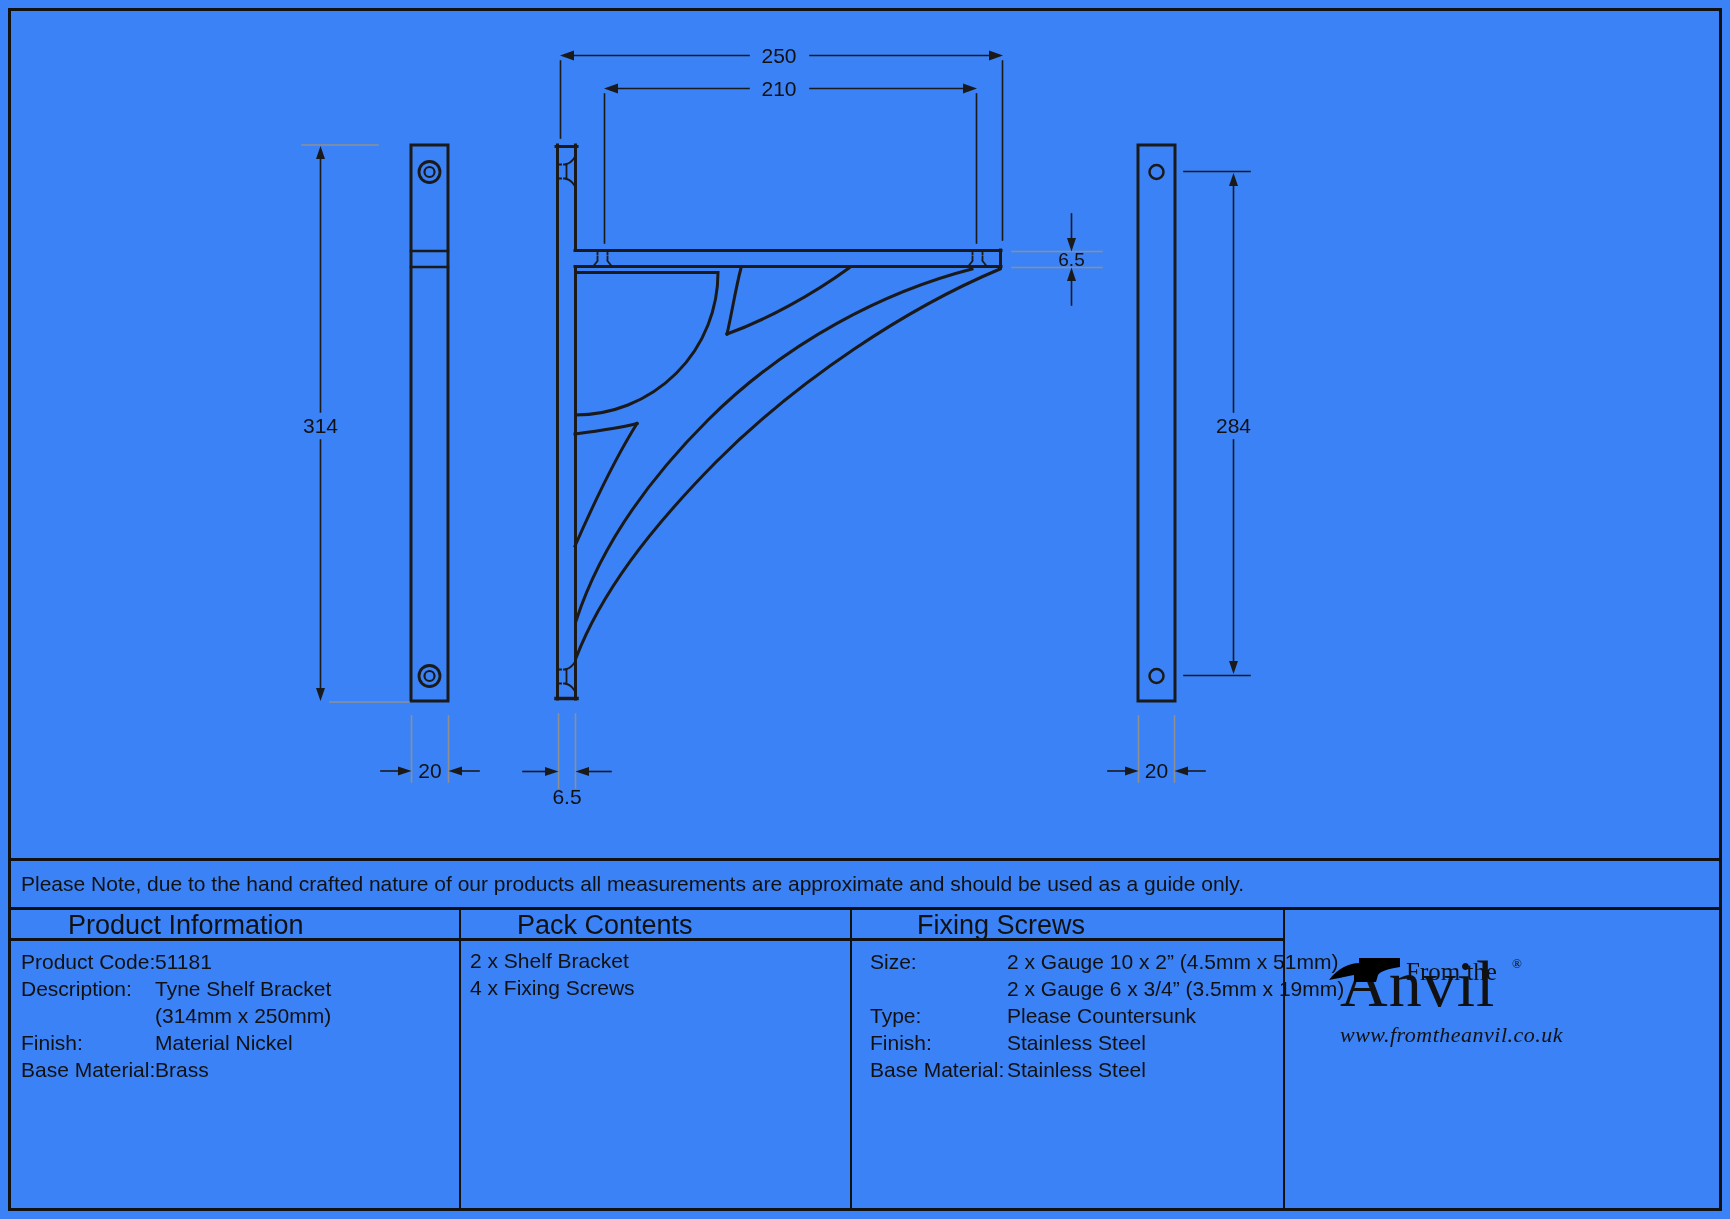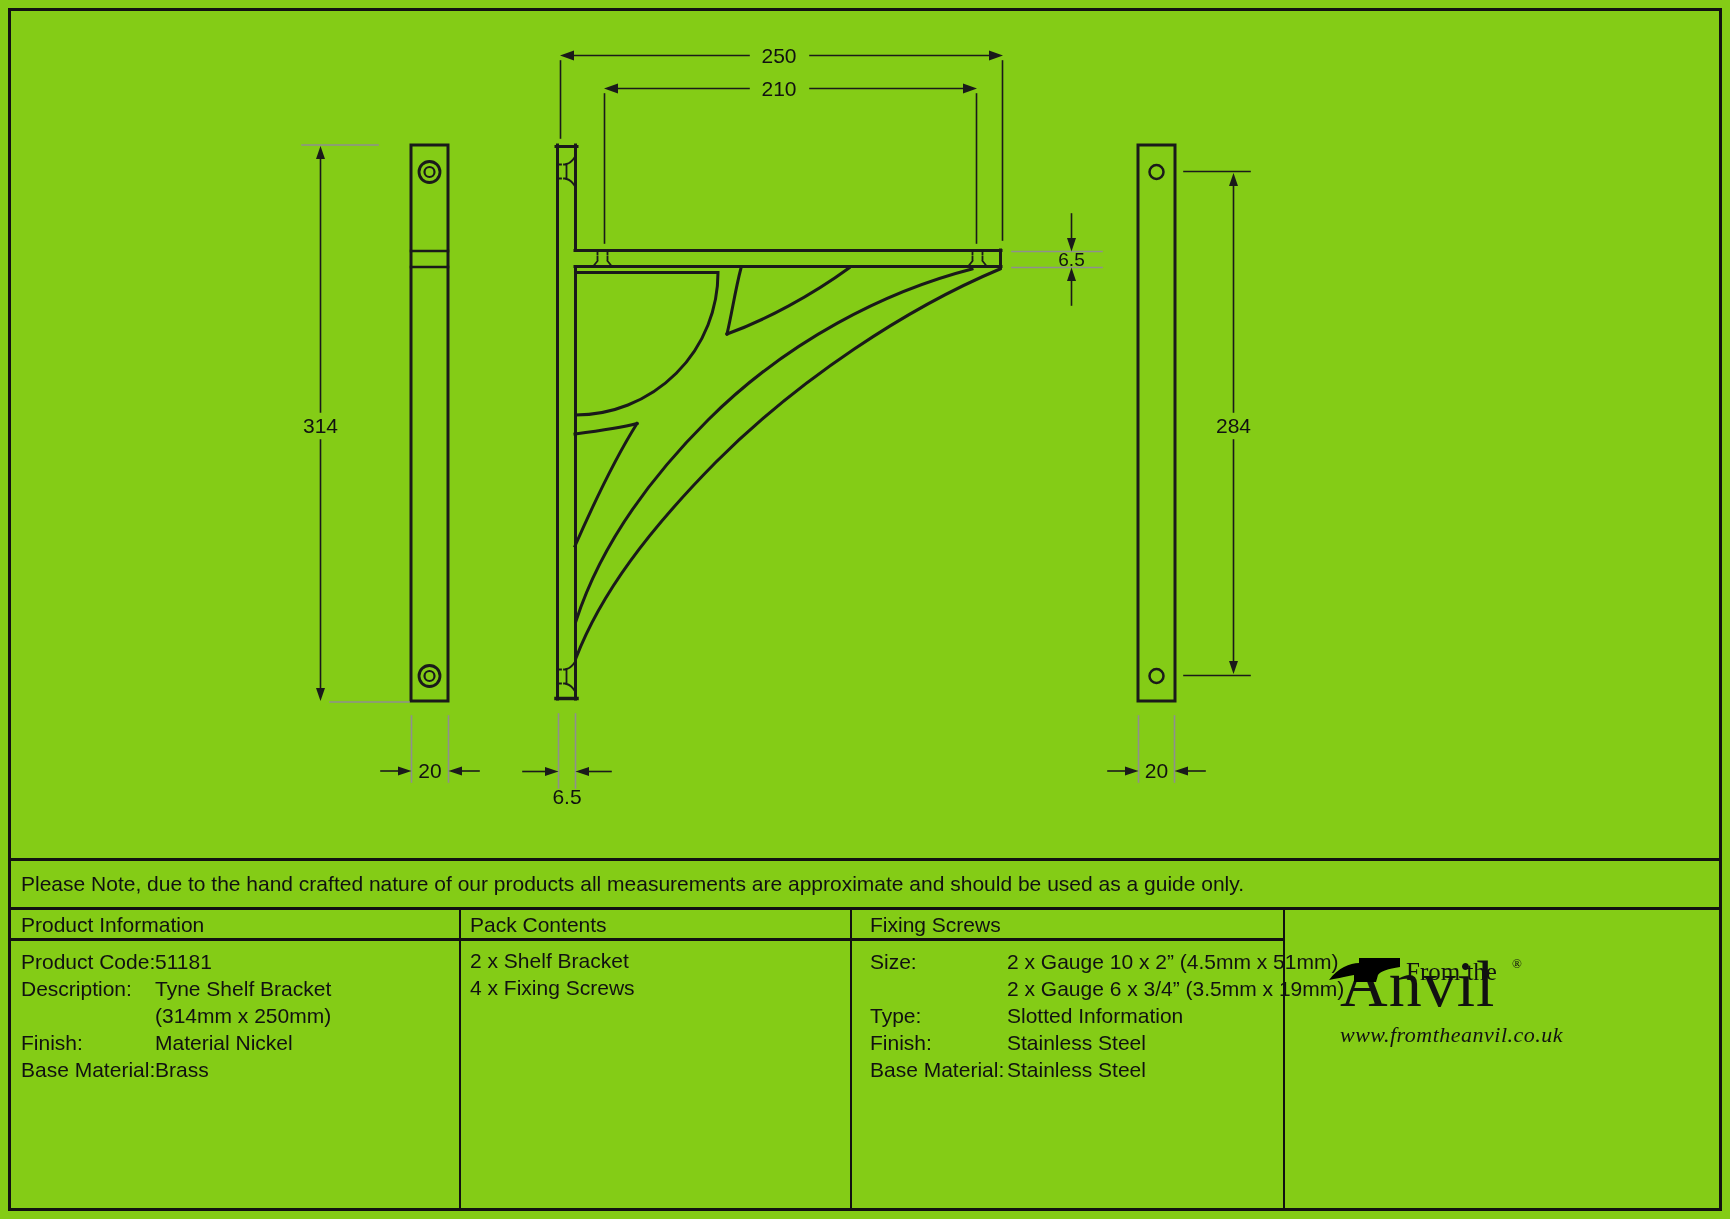--- a/index.html
+++ b/index.html
@@ -1,23 +1,23 @@
 <!DOCTYPE html>
 <html><head>
 <meta charset="utf-8">
 <style>
   html,body{margin:0;padding:0;background:#e8e8e8;}
-  .page{position:relative;width:1730px;height:1219px;background:#84cc16;overflow:hidden;
+  .page{position:relative;width:1730px;height:1219px;background:#3b82f6;overflow:hidden;
         font-family:"Liberation Sans",sans-serif;color:#111;}
   .page-border{position:absolute;left:8px;top:8px;right:8px;bottom:8px;border:3px solid #111;}
   .hline{position:absolute;background:#111;height:3px;}
   .vline{position:absolute;background:#111;width:2px;}
   svg text{font-family:"Liberation Sans",sans-serif;fill:#111;}
   .note-text{position:absolute;left:21px;top:861px;height:46px;line-height:46px;font-size:21px;}
-  .hdr{position:absolute;height:24px;line-height:30px;font-size:21px;}
+  .hdr{position:absolute;height:24px;line-height:30px;font-size:27px;margin-left:47px;}
   .lbl,.val,.itm{position:absolute;height:26px;line-height:26px;font-size:21px;white-space:nowrap;}
   
   .logo-wrap{position:absolute;left:1284px;top:910px;width:438px;height:298px;}
   .brand-name{position:absolute;left:56px;top:44px;font-family:"Liberation Serif",serif;
               font-size:66px;line-height:60px;letter-spacing:1px;}
   .brand-prefix{position:absolute;left:122px;top:48px;font-family:"Liberation Serif",serif;font-size:25px;}
   .brand-diamond{position:absolute;left:198px;top:56px;font-size:11px;}
   .brand-reg{position:absolute;left:228px;top:46px;font-size:13px;font-family:"Liberation Serif",serif;}
   .brand-url{position:absolute;left:56px;top:112px;font-family:"Liberation Serif",serif;
              font-style:italic;font-size:22px;letter-spacing:0.5px;}
@@ -205,21 +205,21 @@
 
   <div class="hdr" style="left:470px;top:910px;">Pack Contents</div>
   <div class="itm" style="left:470px;top:948px;">2 x Shelf Bracket</div>
   <div class="itm" style="left:470px;top:975px;text-align:right;">4 x Fixing Screws</div>
 
   <div class="hdr" style="left:870px;top:910px;">Fixing Screws</div>
   <div class="lbl" style="left:870px;top:949px;">Size:</div>
   <div class="val" style="left:1007px;top:949px;text-align:center;">2 x Gauge 10 x 2” (4.5mm x 51mm)</div>
   <div class="val" style="left:1007px;top:976px;">2 x Gauge 6 x 3/4” (3.5mm x 19mm)</div>
   <div class="lbl" style="left:870px;top:1003px;">Type:</div>
-  <div class="val" style="left:1007px;top:1003px;">Slotted Information</div>
+  <div class="val" style="left:1007px;top:1003px;">Please Countersunk</div>
   <div class="lbl" style="left:870px;top:1030px;">Finish:</div>
   <div class="val" style="left:1007px;top:1030px;">Stainless Steel</div>
   <div class="lbl" style="left:870px;top:1057px;">Base Material:</div>
   <div class="val" style="left:1007px;top:1057px;">Stainless Steel</div>
 
   <div class="logo-wrap">
     <span class="brand-name">Anvil</span>
     <svg class="anvil-icon" width="80" height="32" viewBox="0 0 80 32">
       <path fill="#000" d="M3,24 C12,12 24,7 33,7 L33,2 L74,2 L74,11 C62,13 55,15 52,19 L50,26 L28,26 L28,19 C17,21 9,23 3,24 Z"></path>
     </svg>

